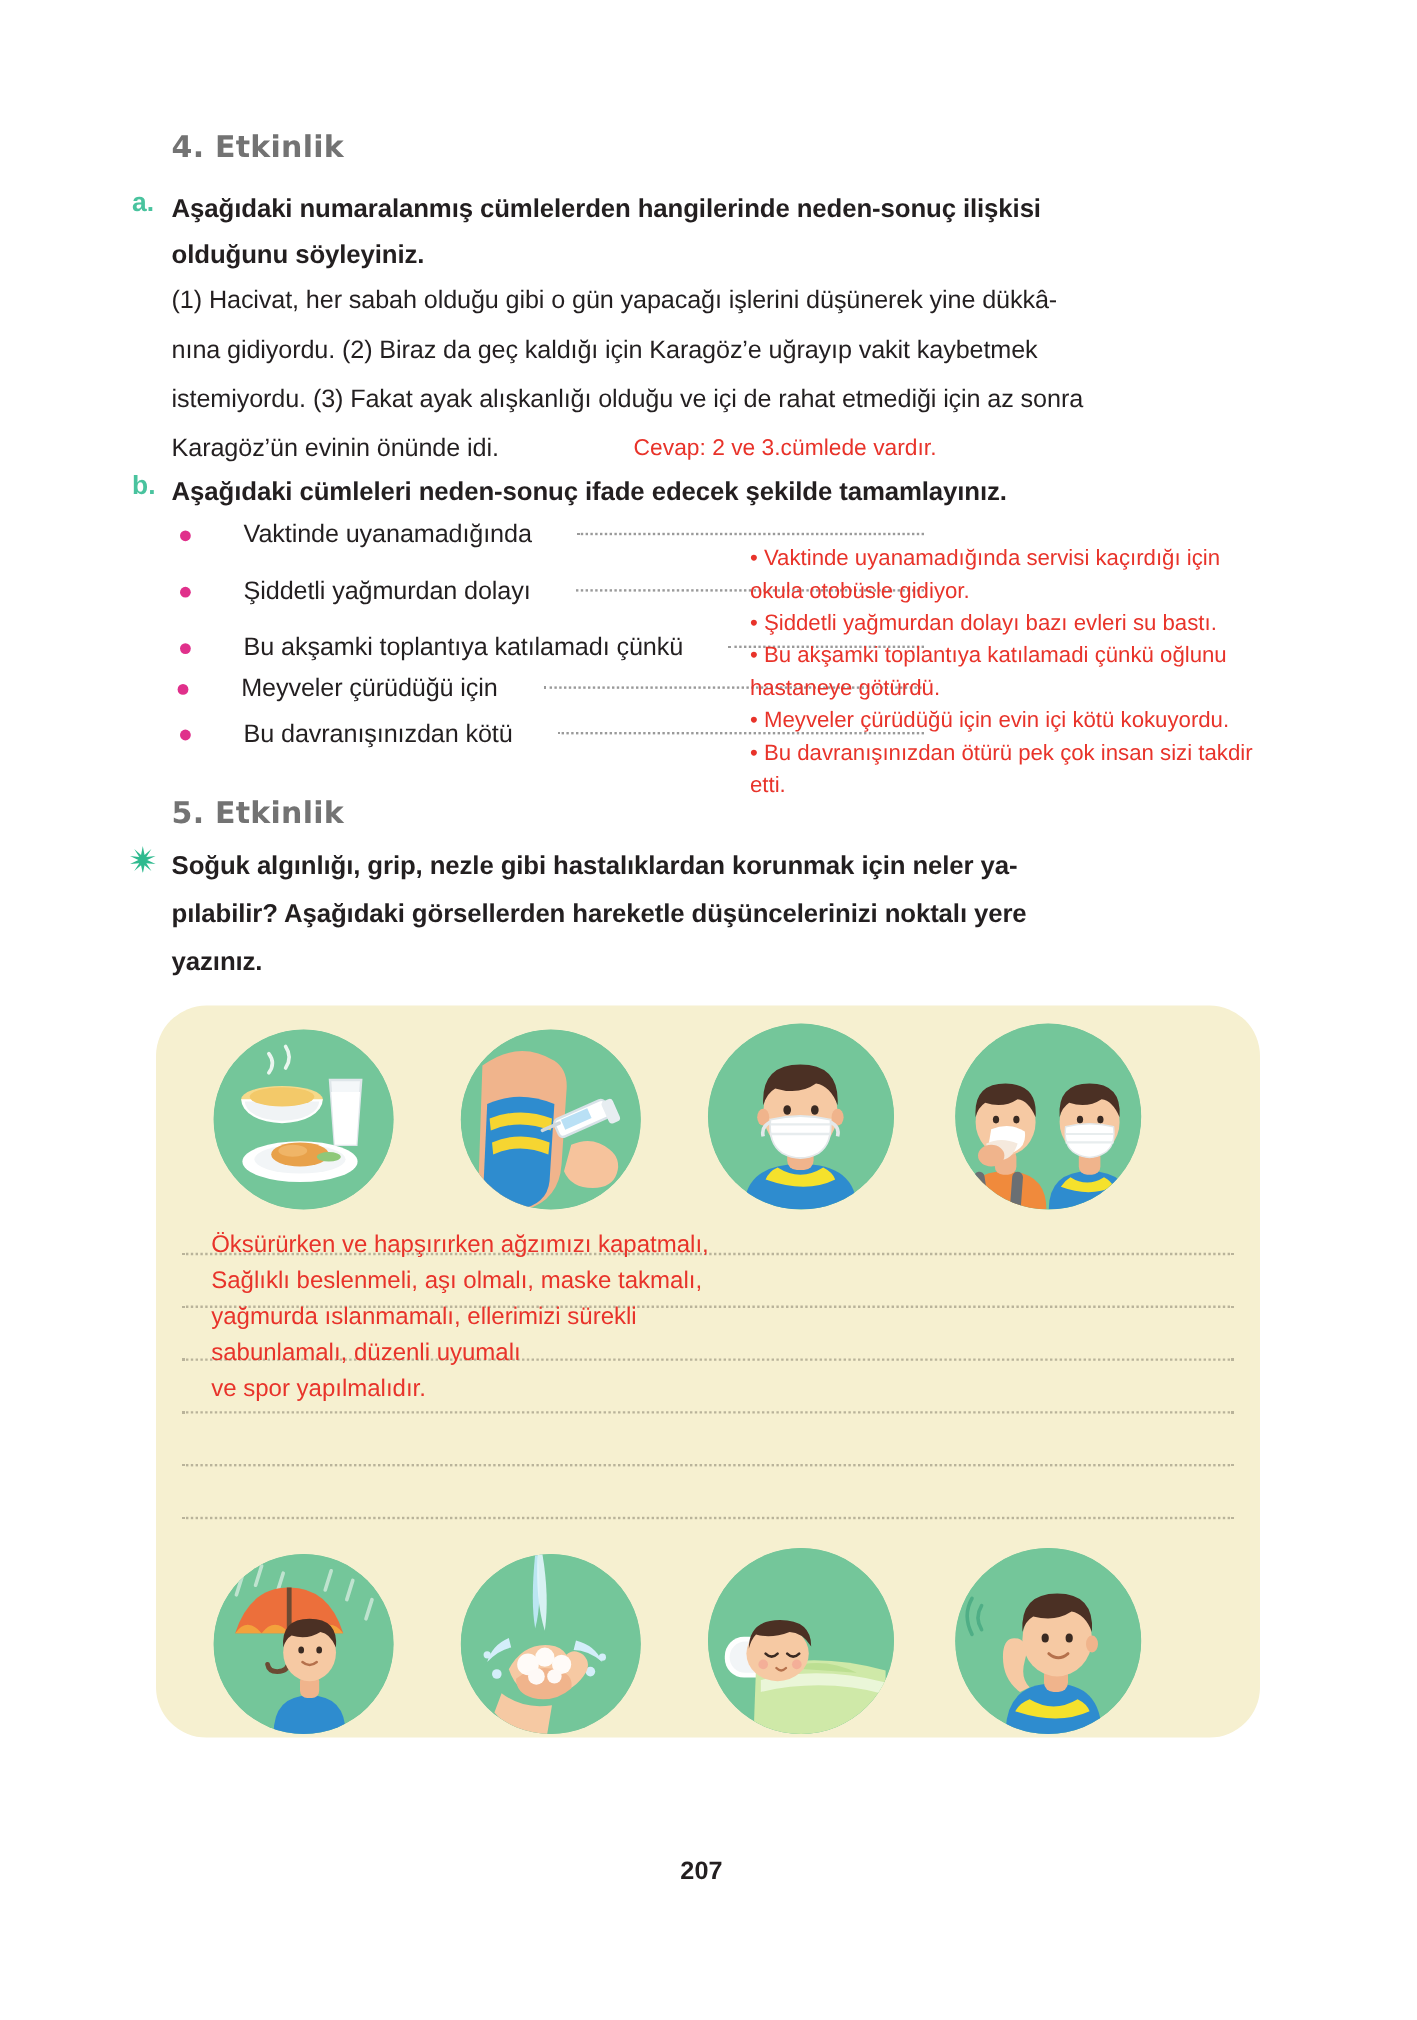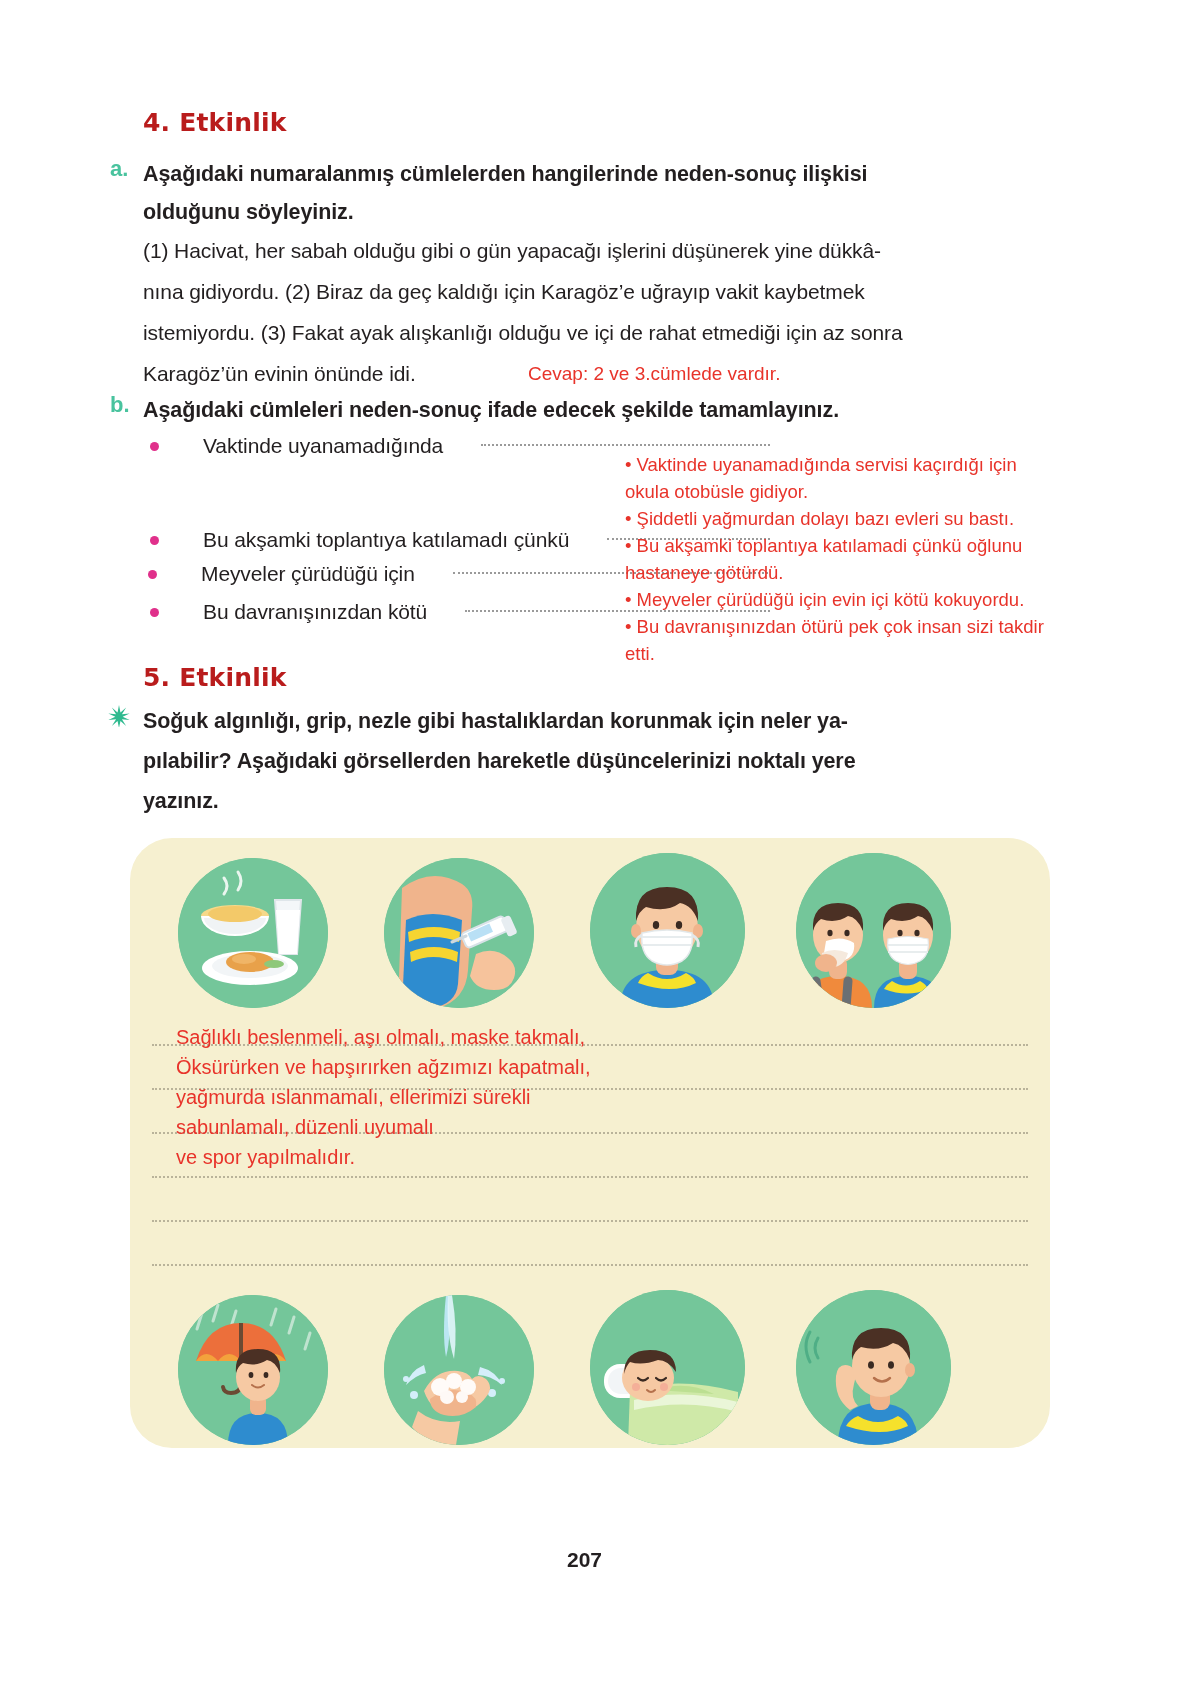--- a/index.html
+++ b/index.html
@@ -16,21 +16,21 @@
   }
   .page {
     position: absolute;
     inset: 0;
     background: #fff;
   }
 
   
   .etkinlik-title {
     position: absolute;
-    color: #b91c1c;
+    color: #737373;
     font-weight: bold;
     font-size: 25px;
     letter-spacing: .2px;
     font-family: "DejaVu Sans", sans-serif;
   }
   .q-letter {
     position: absolute;
     color: #49c39e;
     font-weight: bold;
     font-size: 22px;
@@ -167,20 +167,25 @@
   <div class="body-text" style="left:143px; top:353px; width:880px;">Karagöz’ün evinin önünde idi.</div>
 
   <div class="red-ans" style="left:528px; top:360px;">Cevap: 2 ve 3.cümlede vardır.</div>
 
   <div class="q-letter" style="left:110px; top:392px;">b.</div>
   <div class="q-bold" style="left:143px; top:391px; width:880px;">Aşağıdaki cümleleri neden-sonuç ifade edecek şekilde tamamlayınız.</div>
 
   <div class="bullet-row" style="left:150px; top:434px;">
     <span class="bullet-dot"></span>
     <span class="bullet-label">Vaktinde uyanamadığında</span>
+    <span class="dotfill"></span>
+  </div>
+  <div class="bullet-row" style="left:150px; top:481px;">
+    <span class="bullet-dot"></span>
+    <span class="bullet-label">Şiddetli yağmurdan dolayı</span>
     <span class="dotfill"></span>
   </div>
   <div class="bullet-row" style="left:150px; top:528px;">
     <span class="bullet-dot"></span>
     <span class="bullet-label">Bu akşamki toplantıya katılamadı çünkü</span>
     <span class="dotfill"></span>
   </div>
   <div class="bullet-row" style="left:148px; top:562px;">
     <span class="bullet-dot"></span>
     <span class="bullet-label">Meyveler çürüdüğü için</span>
@@ -313,22 +318,22 @@
   <div class="writelines">
     <div class="wline" style="top:22px;"></div>
     <div class="wline" style="top:66px;"></div>
     <div class="wline" style="top:110px;"></div>
     <div class="wline" style="top:154px;"></div>
     <div class="wline" style="top:198px;"></div>
     <div class="wline" style="top:242px;"></div>
   </div>
 
   <div class="handwritten">
+    <div>Öksürürken ve hapşırırken ağzımızı kapatmalı,</div>
     <div>Sağlıklı beslenmeli, aşı olmalı, maske takmalı,</div>
-    <div>Öksürürken ve hapşırırken ağzımızı kapatmalı,</div>
     <div>yağmurda ıslanmamalı, ellerimizi sürekli</div>
     <div>sabunlamalı, düzenli uyumalı</div>
     <div>ve spor yapılmalıdır.</div>
   </div>
 
   <div class="circle" style="left:178px; top:1295px; width:150px; height:150px; background:#74c69a;">
     <svg width="150" height="150" viewBox="0 0 150 150">
       <circle cx="75" cy="75" r="75" fill="#74c69a"></circle>
 
       <g stroke="#bfe3cf" stroke-width="3" stroke-linecap="round">

